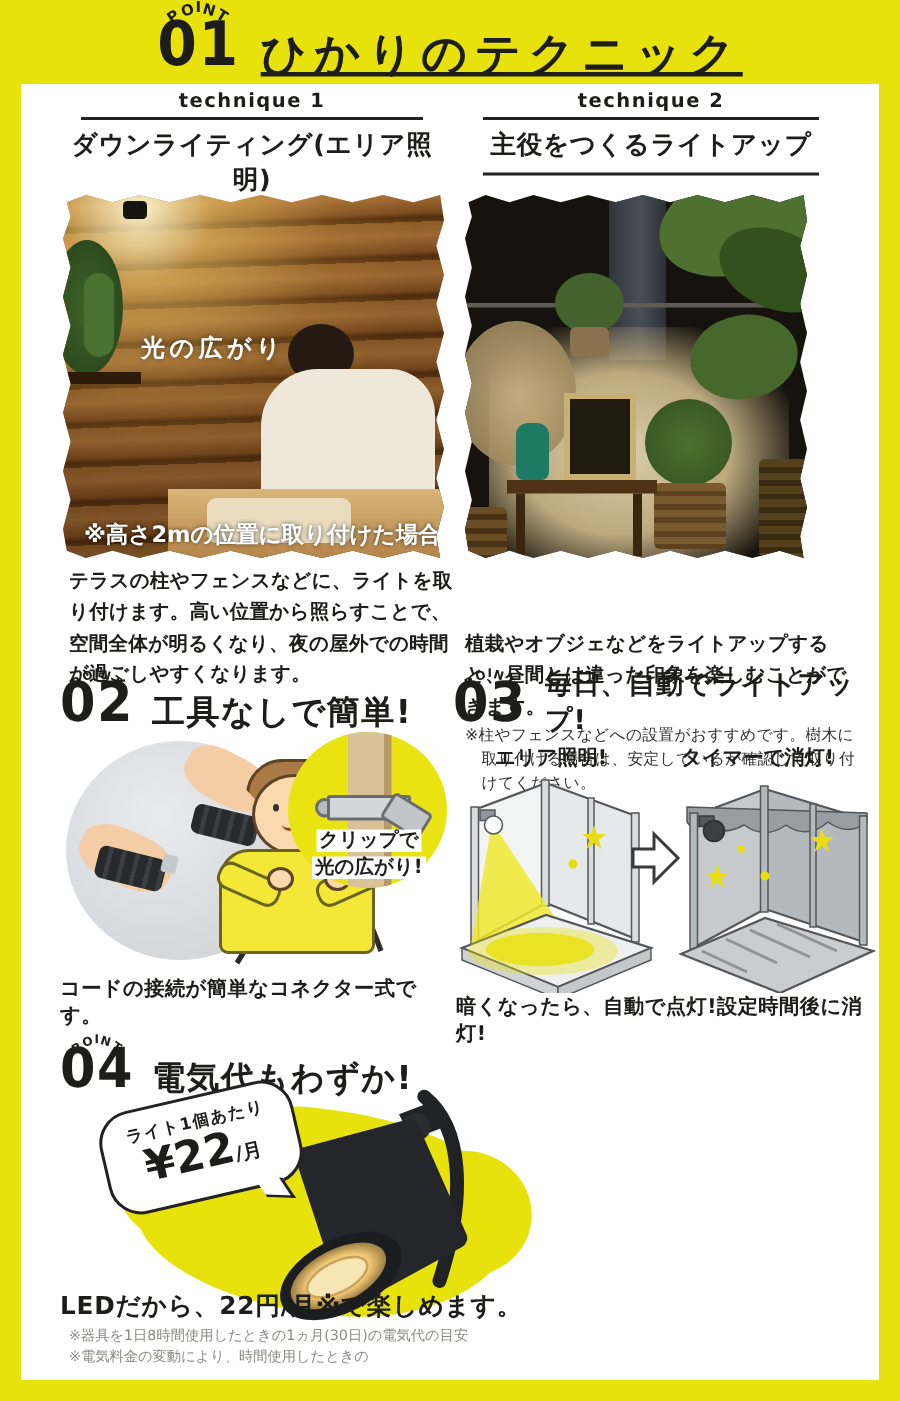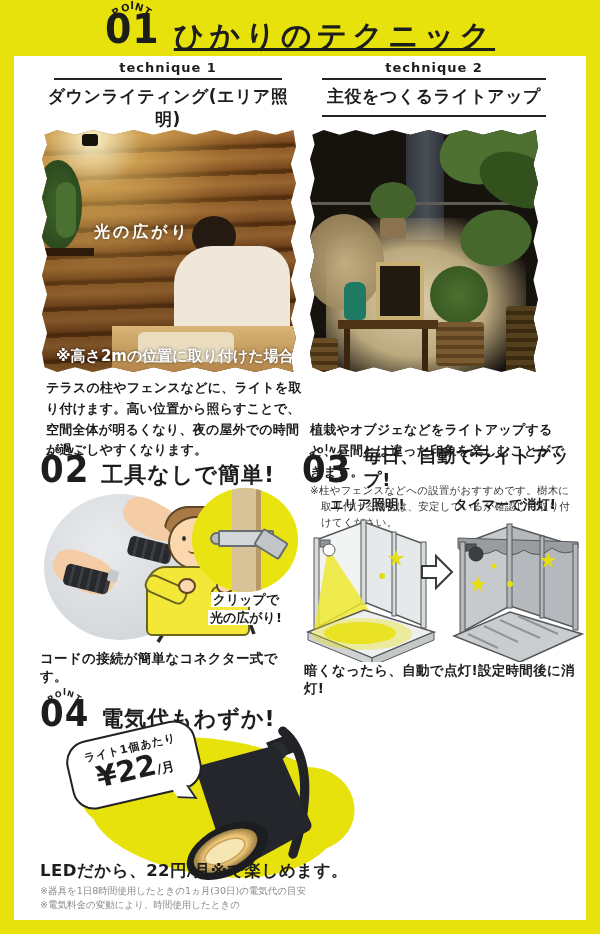--- a/index.html
+++ b/index.html
@@ -66,35 +66,35 @@
   .eye{position:absolute;width:4px;height:5px;background:#333;border-radius:50%;}
   .mouth{position:absolute;width:11px;height:6px;border-bottom:2px solid #8a4a2a;border-radius:50%;}
   .boy-body{position:absolute;left:106px;top:122px;width:100px;height:66px;background:#f3e838;border:2px solid #6b6420;border-radius:20px 20px 6px 6px;}
   .boy-arm{position:absolute;width:40px;height:15px;background:#f3e838;border:2px solid #6b6420;border-radius:8px;}
   .fist{position:absolute;width:14px;height:12px;background:#fbd8ad;border:2px solid #5d4426;border-radius:50%;}
   .yellow-circle{position:absolute;left:152px;top:44px;width:106px;height:104px;border-radius:50%;background:#e9e312;overflow:hidden;}
   .post{position:absolute;left:40px;top:0;width:24px;height:104px;background:#d8c298;border-right:5px solid #b79a68;}
   .clipbar{position:absolute;left:26px;top:42px;width:52px;height:13px;background:#d4d7d9;border:2px solid #6a6d70;border-radius:2px;}
   .clipknob{position:absolute;left:18px;top:44px;width:9px;height:9px;background:#b9bcbf;border:2px solid #6a6d70;border-radius:50%;}
   .cliphead{position:absolute;left:64px;top:46px;width:26px;height:16px;background:#c3c6c8;border:2px solid #6a6d70;border-radius:3px;transform:rotate(32deg);}
-  .clip-note{position:absolute;left:168px;top:108px;text-align:center;font-size:13px;font-weight:bold;line-height:1.35;margin-top:39px;}
+  .clip-note{position:absolute;left:168px;top:108px;text-align:center;font-size:13px;font-weight:bold;line-height:1.35;}
   .clip-note span{background:#fff;padding:0 2px;}
   
   .fence-label{position:absolute;top:52px;font-size:13.5px;font-weight:bold;}
   
   .blob{position:absolute;left:52px;top:52px;width:252px;height:136px;background:#e8e20c;border-radius:46% 54% 48% 52%/55% 45% 58% 42%;transform:rotate(7deg);}
   .blob:before{content:"";position:absolute;left:-14px;top:30px;width:80px;height:70px;background:#e8e20c;border-radius:50%;}
   .blob:after{content:"";position:absolute;right:-10px;top:16px;width:90px;height:84px;background:#e8e20c;border-radius:50%;}
   .bubble{position:absolute;left:28px;top:42px;width:128px;height:66px;background:#fff;border:2.5px solid #222;border-radius:22px;transform:rotate(-13deg);text-align:center;}
   .bubble:after{content:"";position:absolute;right:14px;bottom:-12px;width:14px;height:14px;background:#fff;border-right:2.5px solid #222;border-bottom:2.5px solid #222;transform:skewX(35deg) rotate(18deg);}
   .bub-l1{font-size:11px;font-weight:bold;margin-top:8px;letter-spacing:1px;}
   .bub-price{font-size:29px;font-weight:bold;line-height:1;display:inline-block;}
   .bub-unit{font-size:13px;font-weight:bold;display:inline-block;}
   .lead{position:absolute;left:0px;top:172px;font-size:16.5px;font-weight:bold;letter-spacing:0.5px;}
-  .notes{position:absolute;left:0;top:196px;font-size:9.5px;color:#8a8a86;line-height:1.5;}
+  .notes{position:absolute;left:6px;top:196px;font-size:9.5px;color:#8a8a86;line-height:1.5;}
 </style>
 </head>
 <body>
 
 <div class="page">
 
   <div class="header">
     <div class="pbadge">
       <div class="arc arc-big">
           <span style="transform: rotate(-32deg); top: 6px;">P</span>

